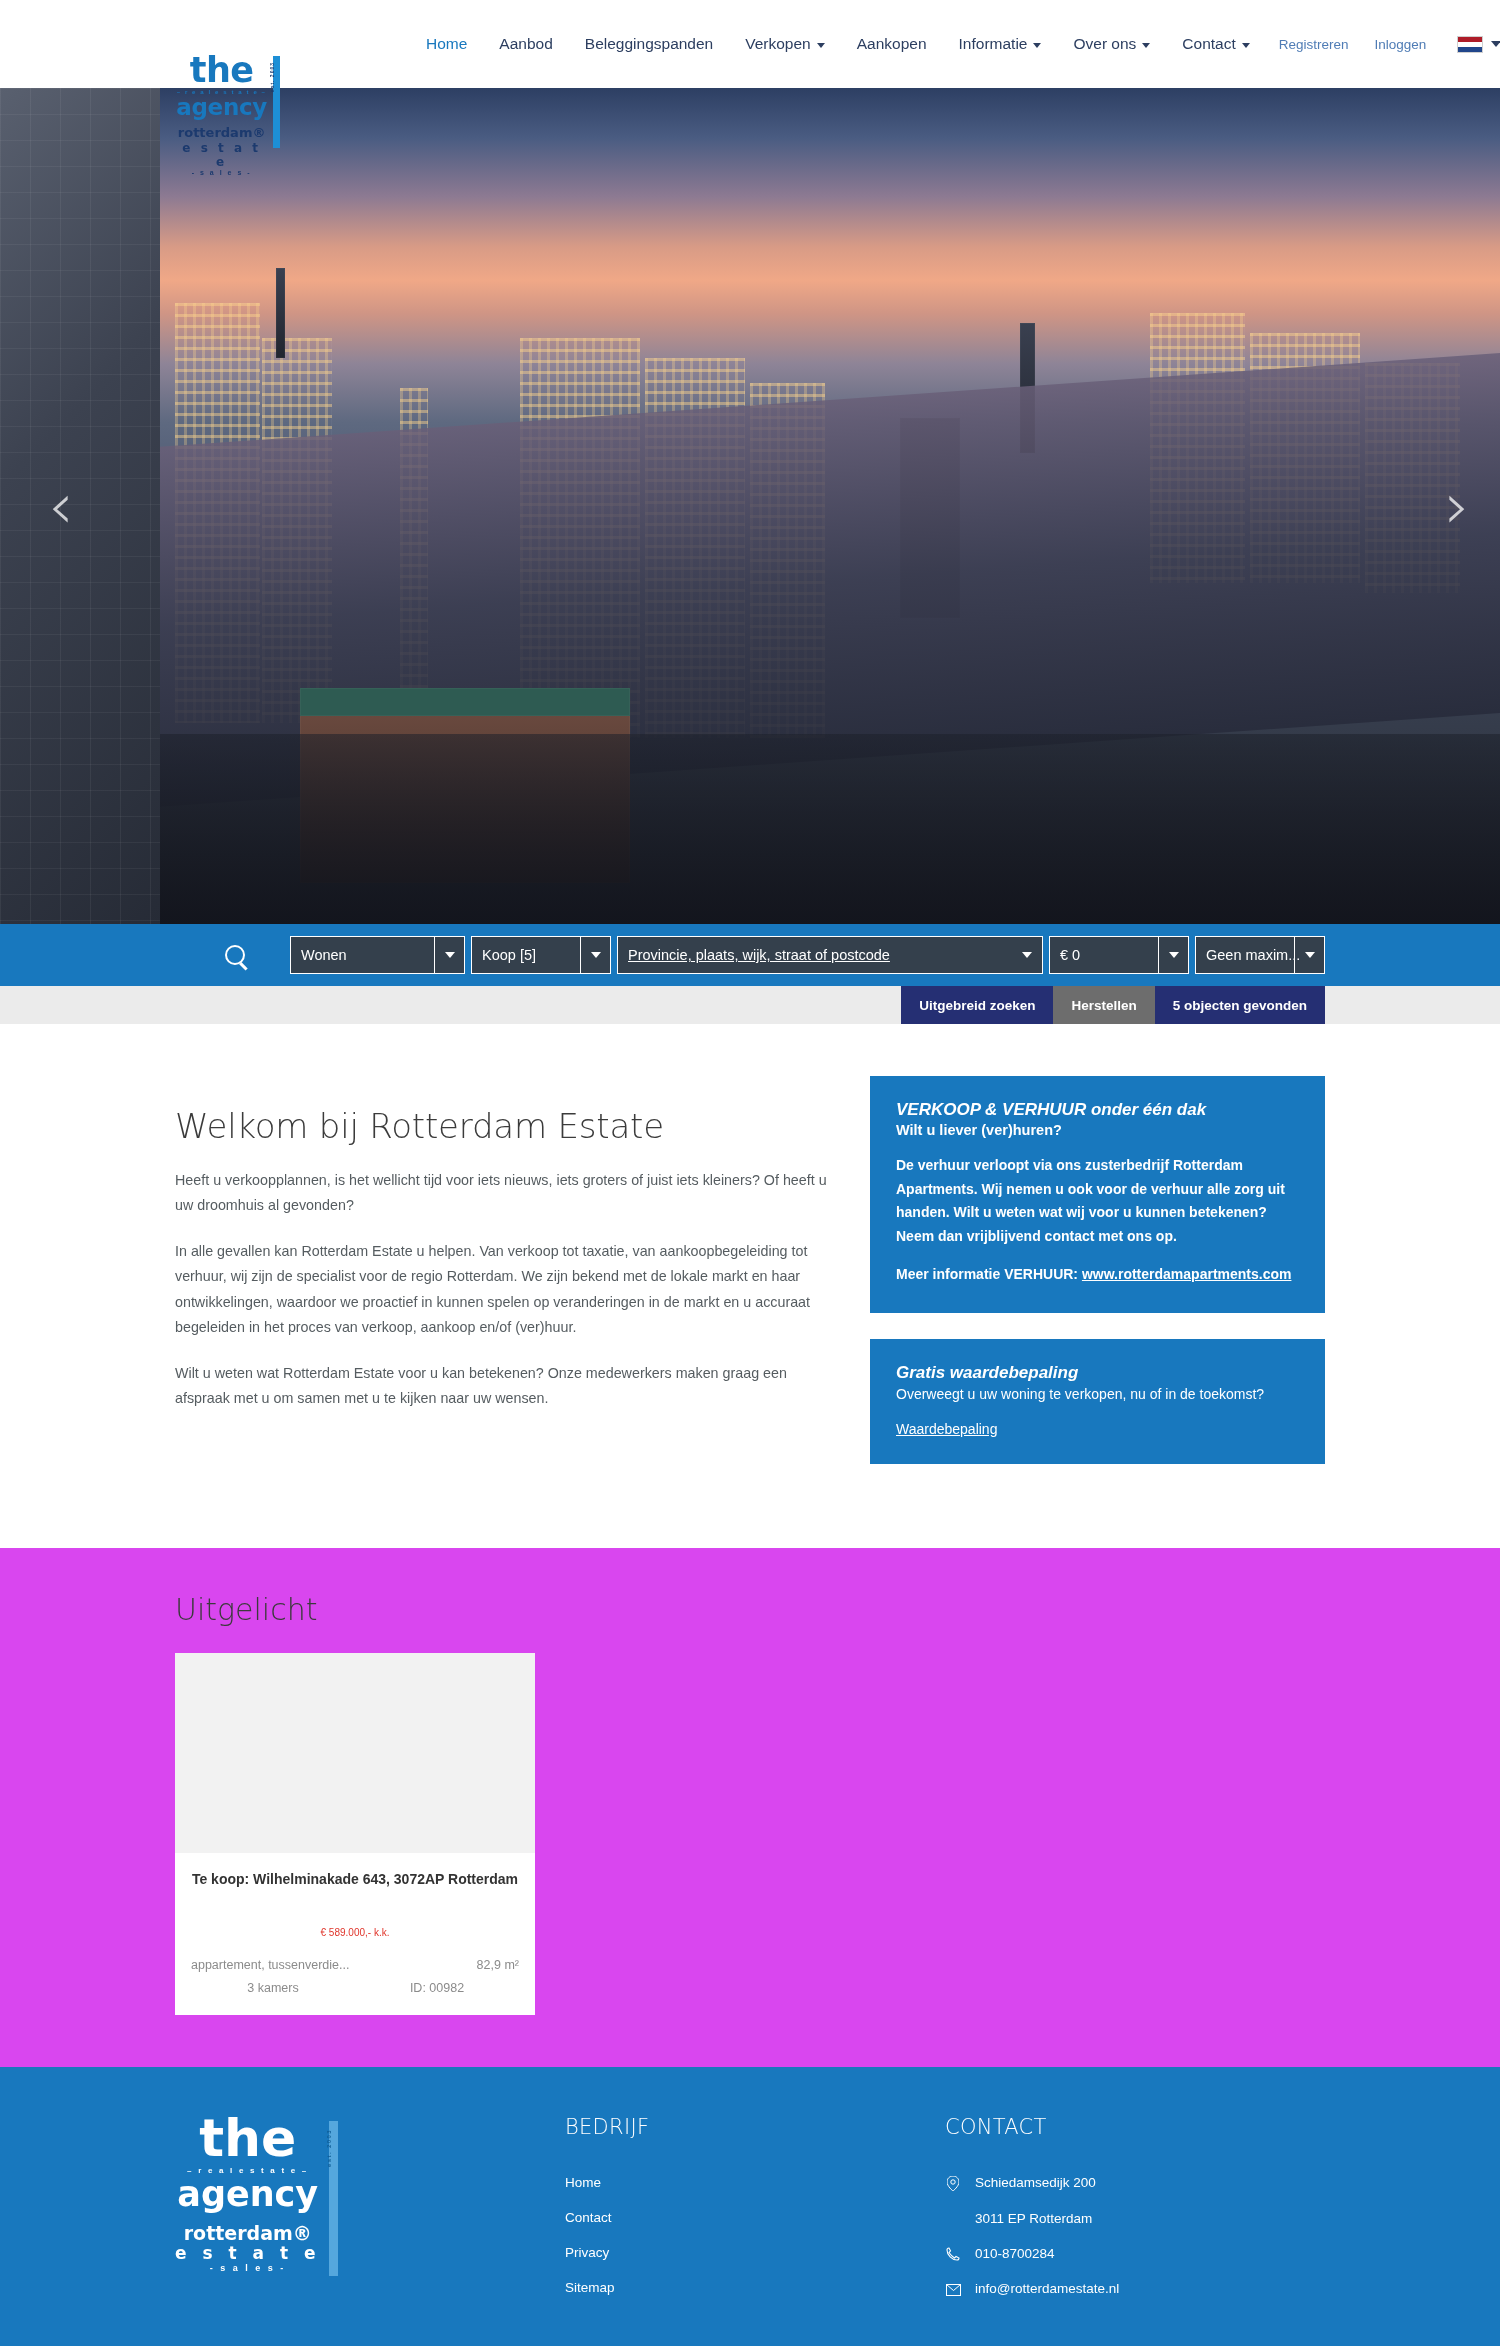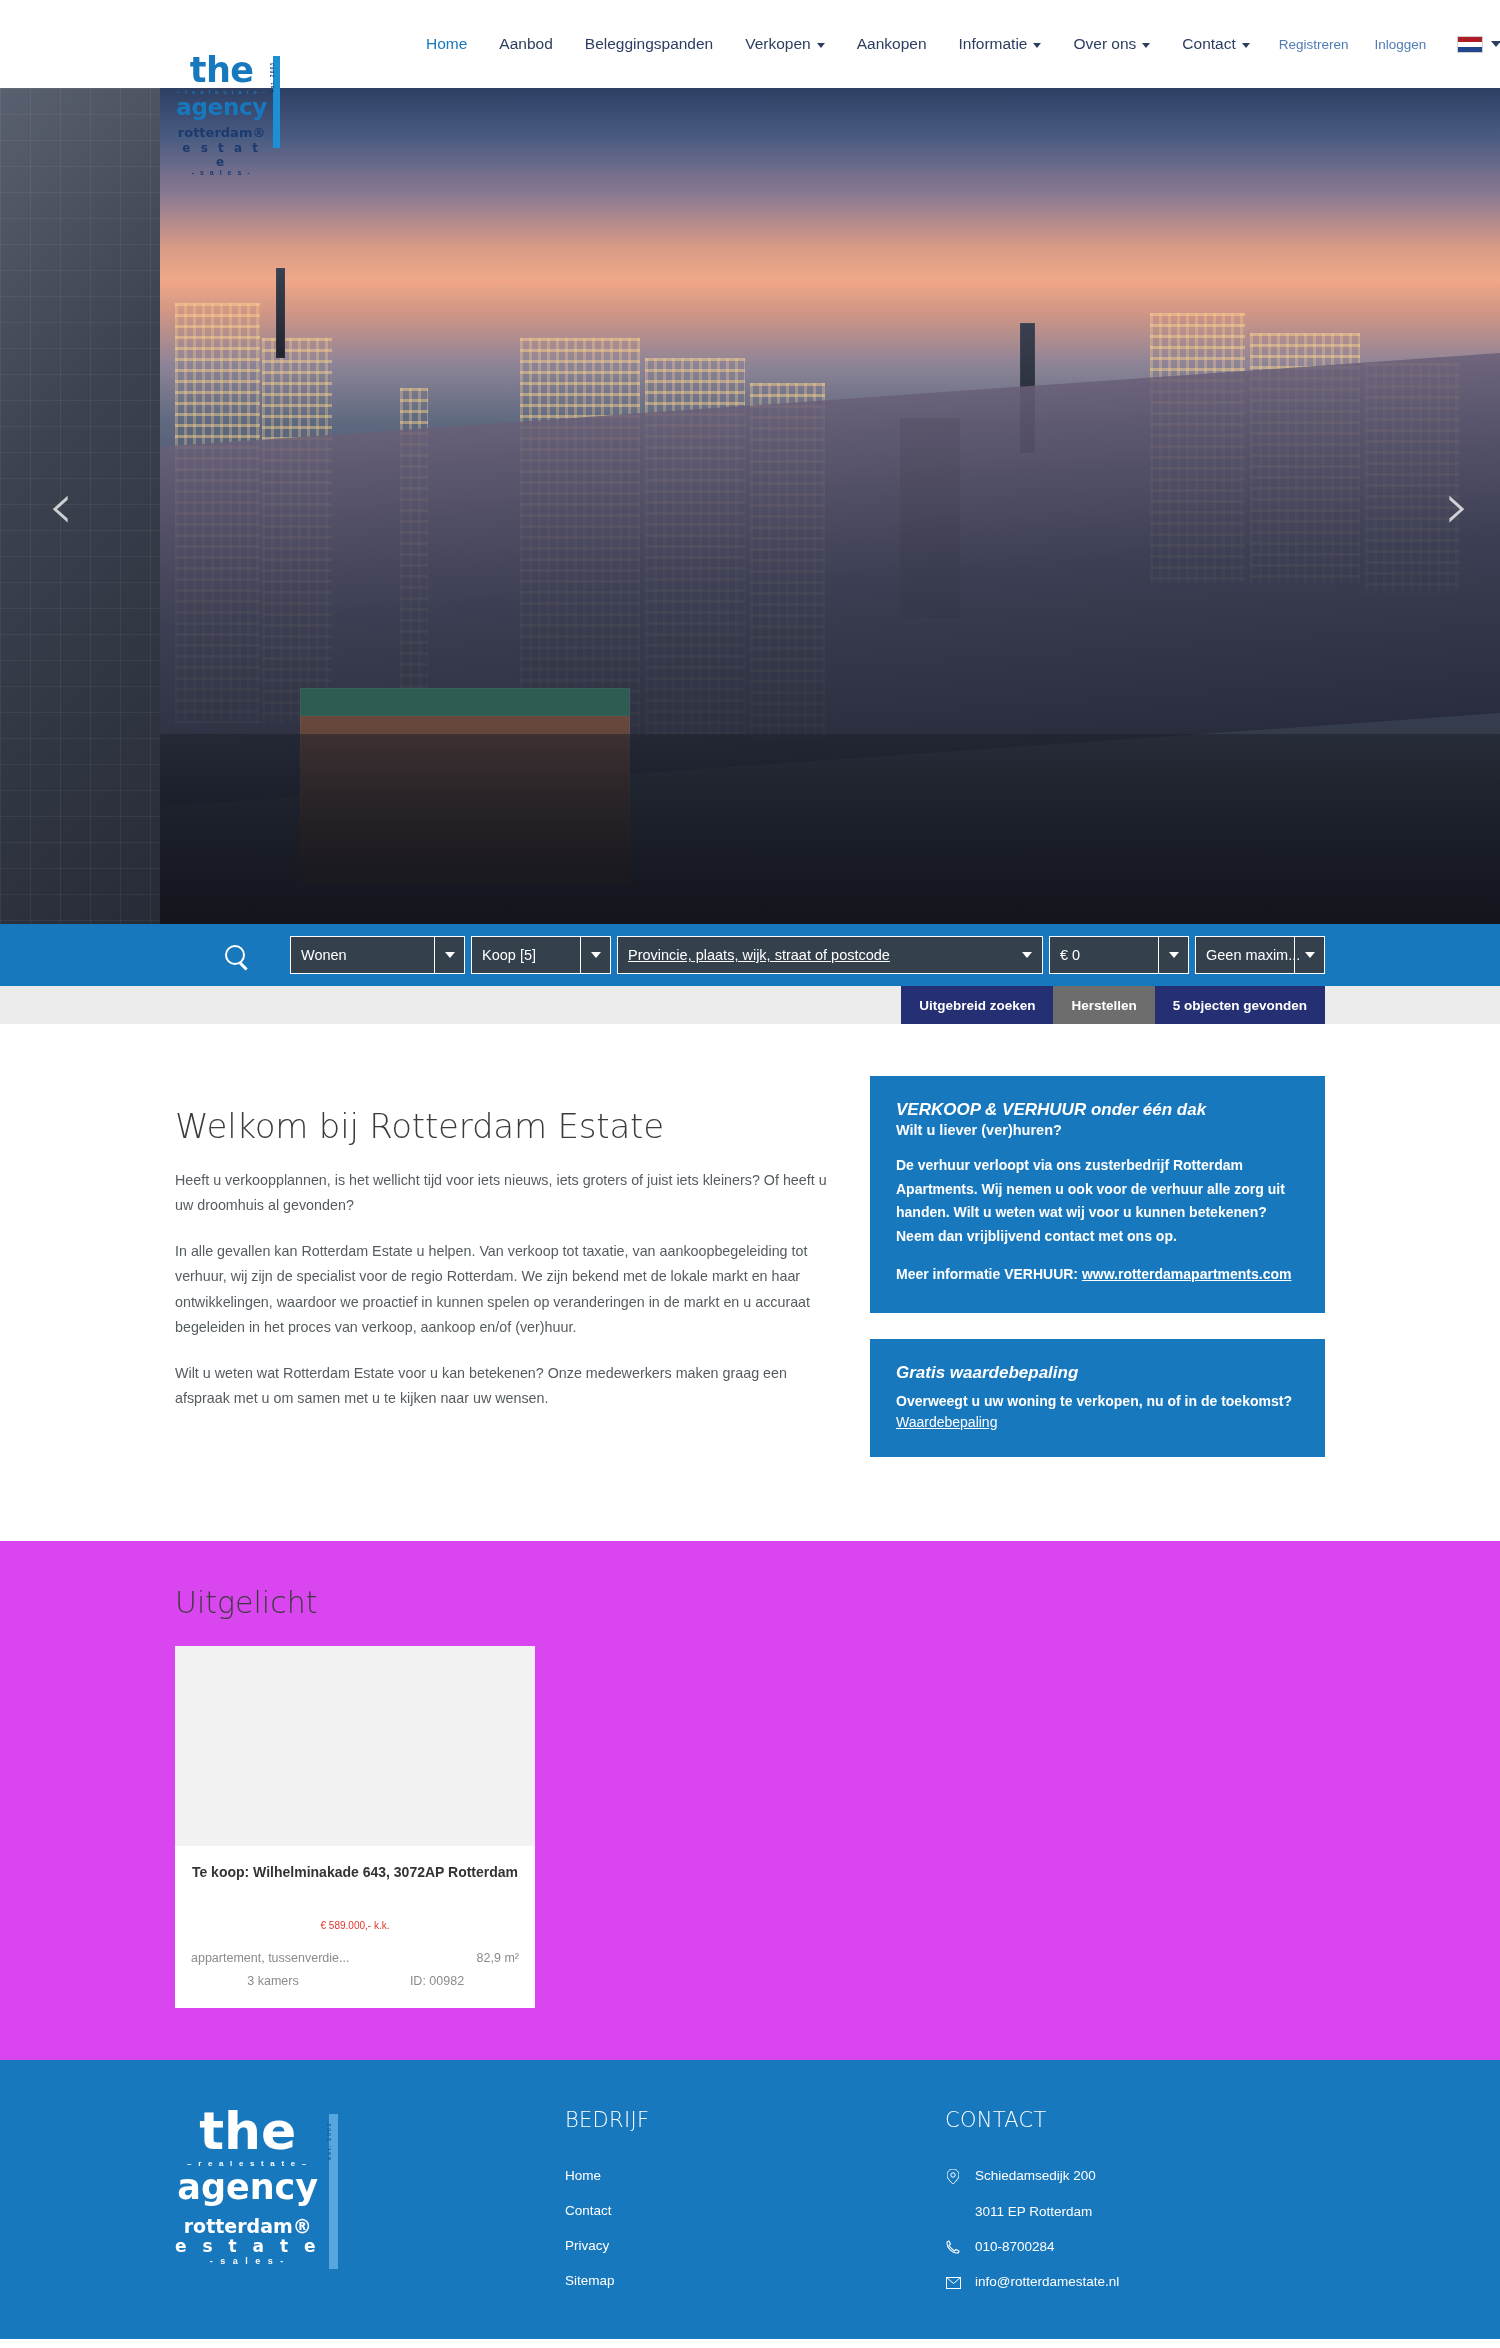--- a/index.html
+++ b/index.html
@@ -389,25 +389,25 @@
     margin-bottom: 16px;
   }
   .infobox p {
     font-size: 14px;
     line-height: 1.68;
     font-weight: bold;
     margin-bottom: 15px;
   }
   .infobox p.last { margin-bottom: 0; }
   .infobox a { color: #fff; text-decoration: underline; }
-  .infobox.b2 h3 { margin-bottom: 10px; }
+  .infobox.b2 h3 { margin-bottom: 3px; }
   .infobox.b2 .sub {
     font-size: 14px;
-    font-weight: bold;
-    margin-bottom: 4px;
+    font-weight: normal;
+    margin-bottom: 18px;
   }
   .infobox.b2 .lnk {
     font-size: 14px;
     color: #fff;
     text-decoration: underline;
     display: inline-block;
   }
 
   
   .featured {

